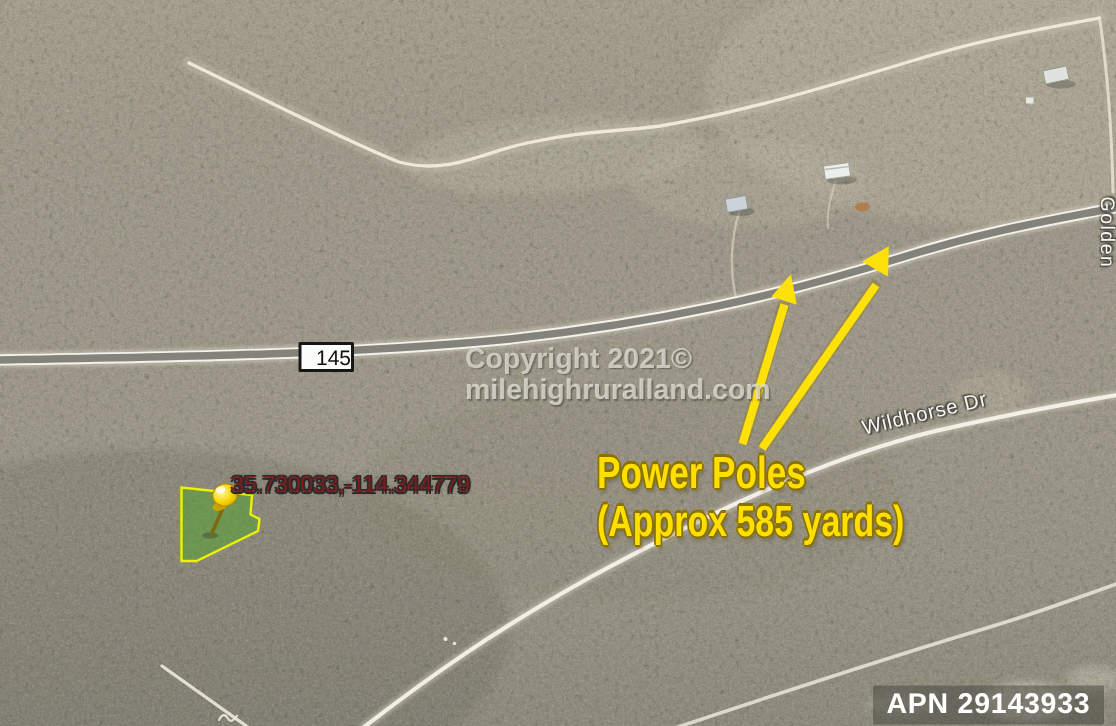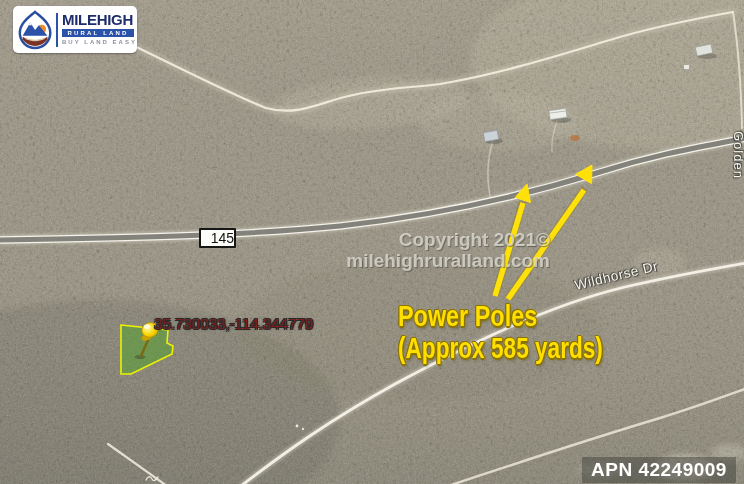--- a/index.html
+++ b/index.html
@@ -27,21 +27,21 @@
 
   
   .shield{
     left:199px;top:228px;width:37px;height:20px;background:#fcfcf8;
     border:2px solid #161616;box-sizing:border-box;color:#111;
     font-size:14px;line-height:16px;text-align:right;border-radius:1px;
   }
 
   
   .watermark{
-    left:310px;top:229px;width:240px;text-align:right;
+    left:310px;top:229px;width:240px;text-align:left;
     color:rgba(226,223,215,.78);font-weight:700;font-size:19px;line-height:21px;
     text-shadow:1px 1px 1px rgba(70,70,58,.6);
   }
 
   
   .coords{
     left:154px;top:315px;color:#7f1d1d;font-size:15.5px;letter-spacing:-.2px;
     text-shadow:-1px -1px 0 #2a2a2a,1px -1px 0 #2a2a2a,-1px 1px 0 #2a2a2a,1px 1px 0 #2a2a2a,0 0 3px rgba(0,0,0,.5);
   }
 
@@ -193,49 +193,33 @@
       </g>
       <g stroke="#ffe10a" fill="#ffe10a">
         <path d="M 495 296 L 523 203" stroke-width="5.5" fill="none"></path>
         <polygon points="527,184 530.5,202.5 515.2,197.4"></polygon>
         <path d="M 508 299 L 584 190" stroke-width="5.5" fill="none"></path>
         <polygon points="592,165 591.6,183.7 575.7,174.3"></polygon>
       </g>
     </g>
   </svg>
 
-  <div class="overlay logo">
-    <svg width="40" height="42" viewBox="0 0 40 42">
-      <path d="M20 2 C27 8 36 14 36 24 A16 16 0 1 1 4 24 C4 14 13 8 20 2 Z" fill="#ffffff" stroke="#2a4fa0" stroke-width="2.6"></path>
-      <circle cx="27" cy="20" r="4.6" fill="#ef8b2d"></circle>
-      <path d="M7 27 L15 13 L20 21 L24 16 L33 27 Z" fill="#2a52a8"></path>
-      <path d="M13.4 16 L15 13 L16.8 16 Z" fill="#ffffff"></path>
-      <path d="M7 28 C14 33 26 33 33 28 L33 31 A16 16 0 0 1 7 31 Z" fill="#7a3226"></path>
-      <path d="M10 29 C16 32 24 32 30 29 L30 30.5 C24 33.5 16 33.5 10 30.5 Z" fill="#d9c9a8"></path>
-    </svg>
-    <div class="logo-divider"></div>
-    <div class="logo-textcol">
-      <div class="logo-brand">MILEHIGH</div>
-      <div class="logo-banner">RURAL LAND</div>
-      <div class="logo-tagline">BUY LAND EASY</div>
-    </div>
-  </div>
 
   <div class="overlay shield">145</div>
 
   <div class="overlay watermark">
     <div>Copyright 2021©</div>
     <div>milehighruralland.com</div>
   </div>
 
   <div class="overlay coords">35.730033,-114.344779</div>
 
   <div class="overlay powerpoles">
     <div class="l1">Power Poles</div>
     <div class="l2">(Approx 585 yards)</div>
   </div>
 
   <div class="overlay street wildhorse">Wildhorse Dr</div>
   <div class="overlay street golden">Golden</div>
 
-  <div class="overlay apn">APN 42249009</div>
+  <div class="overlay apn">APN 29143933</div>
 
 </div>
 
 </body></html>

